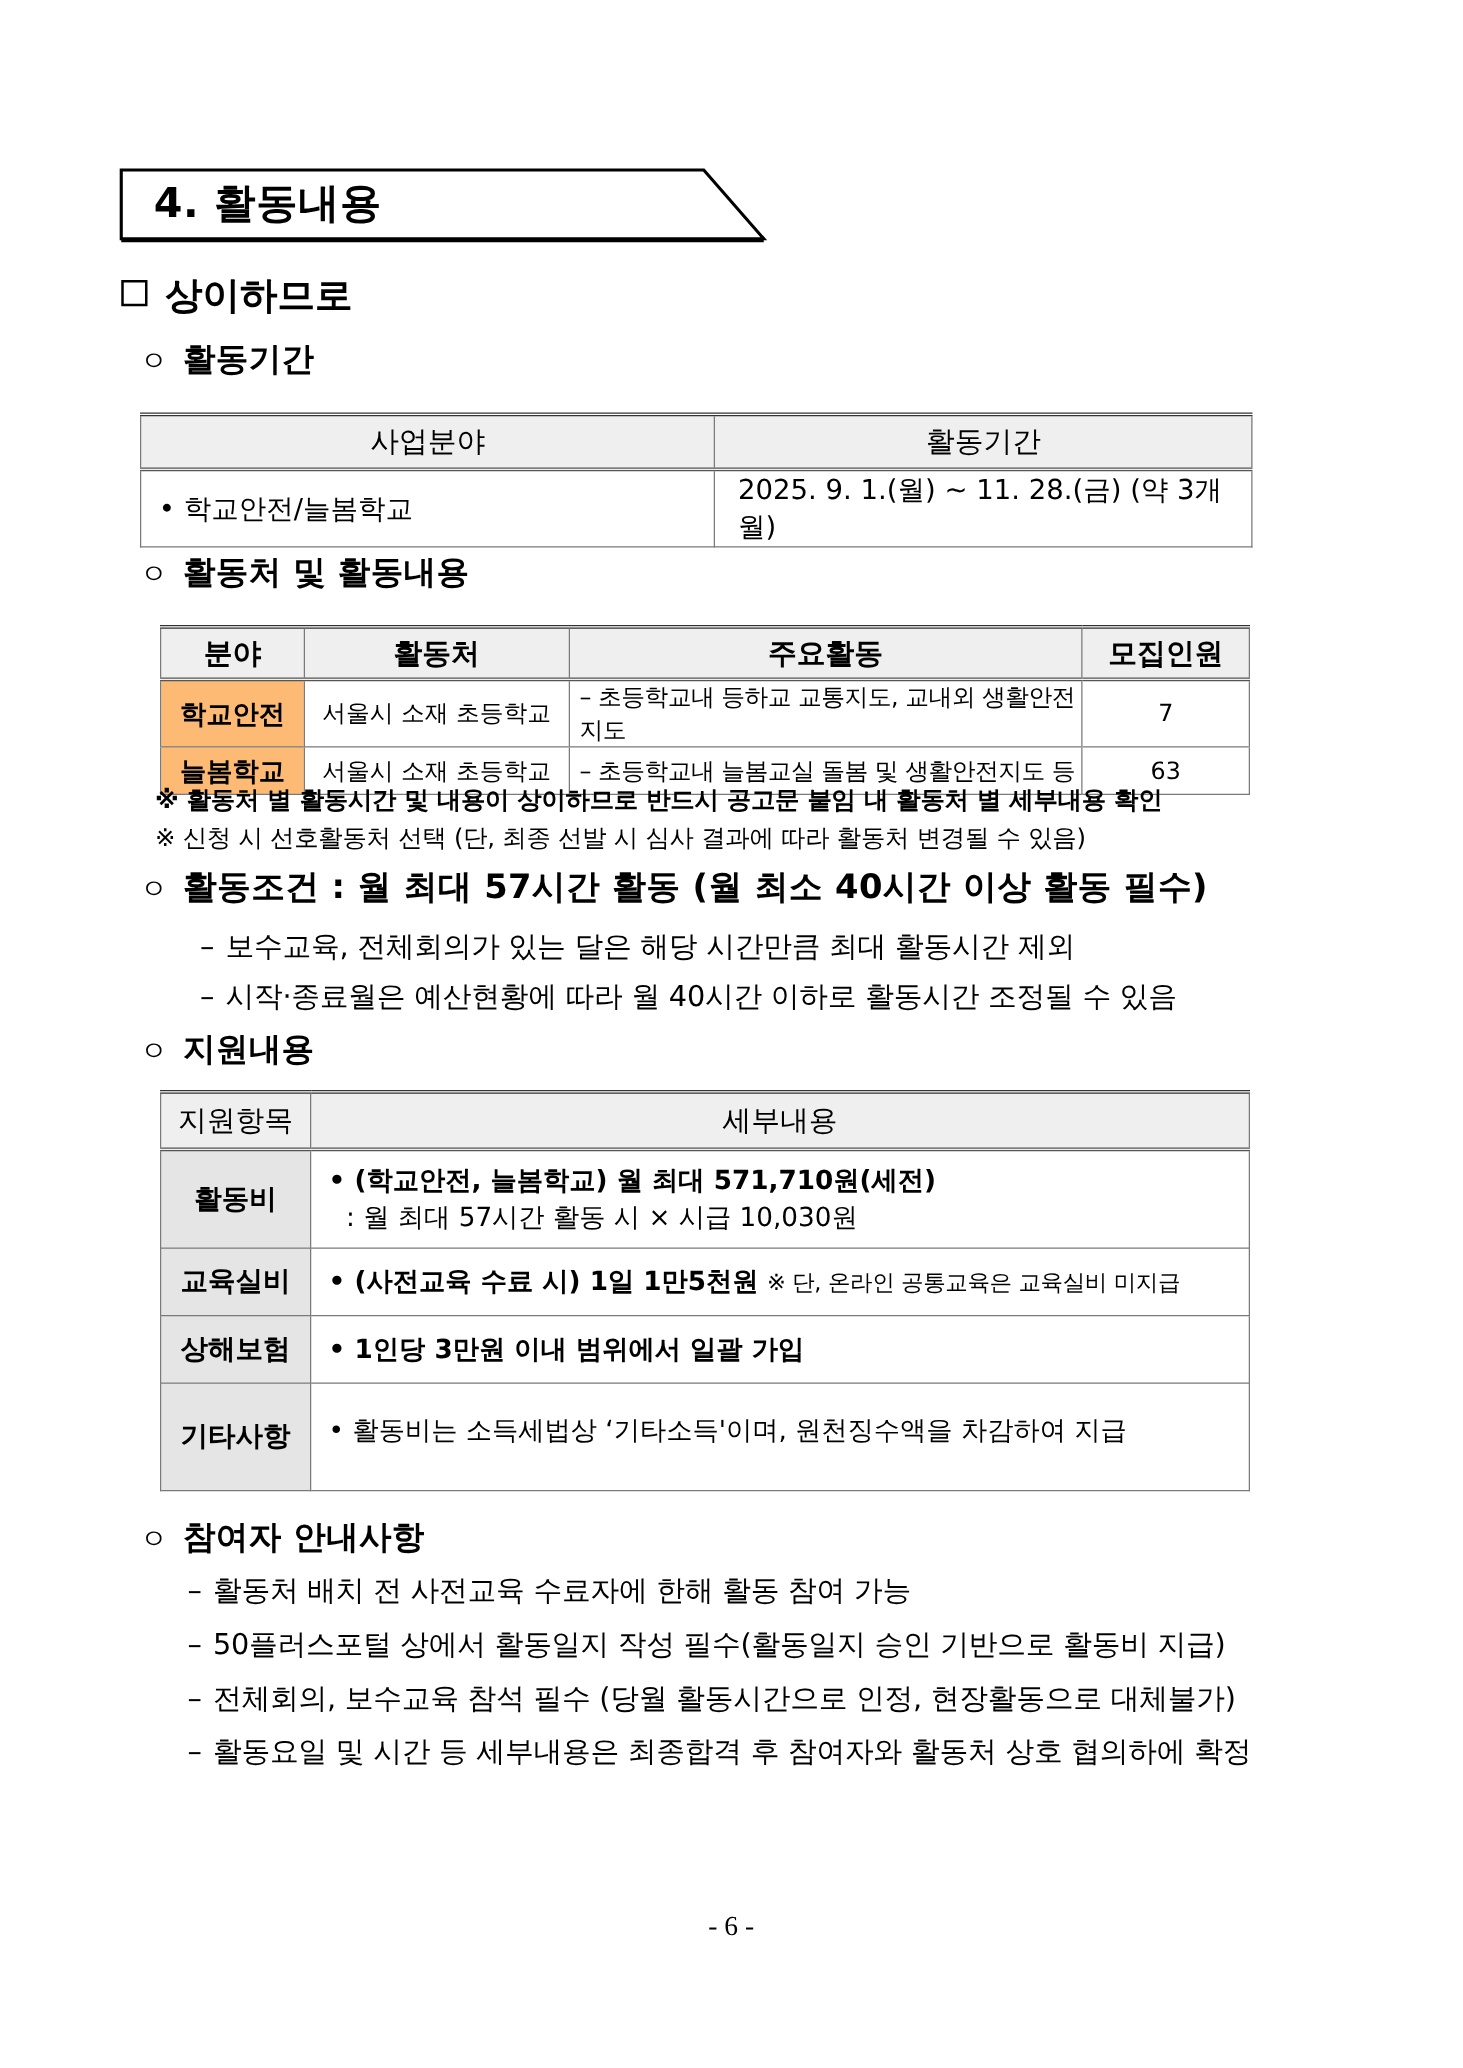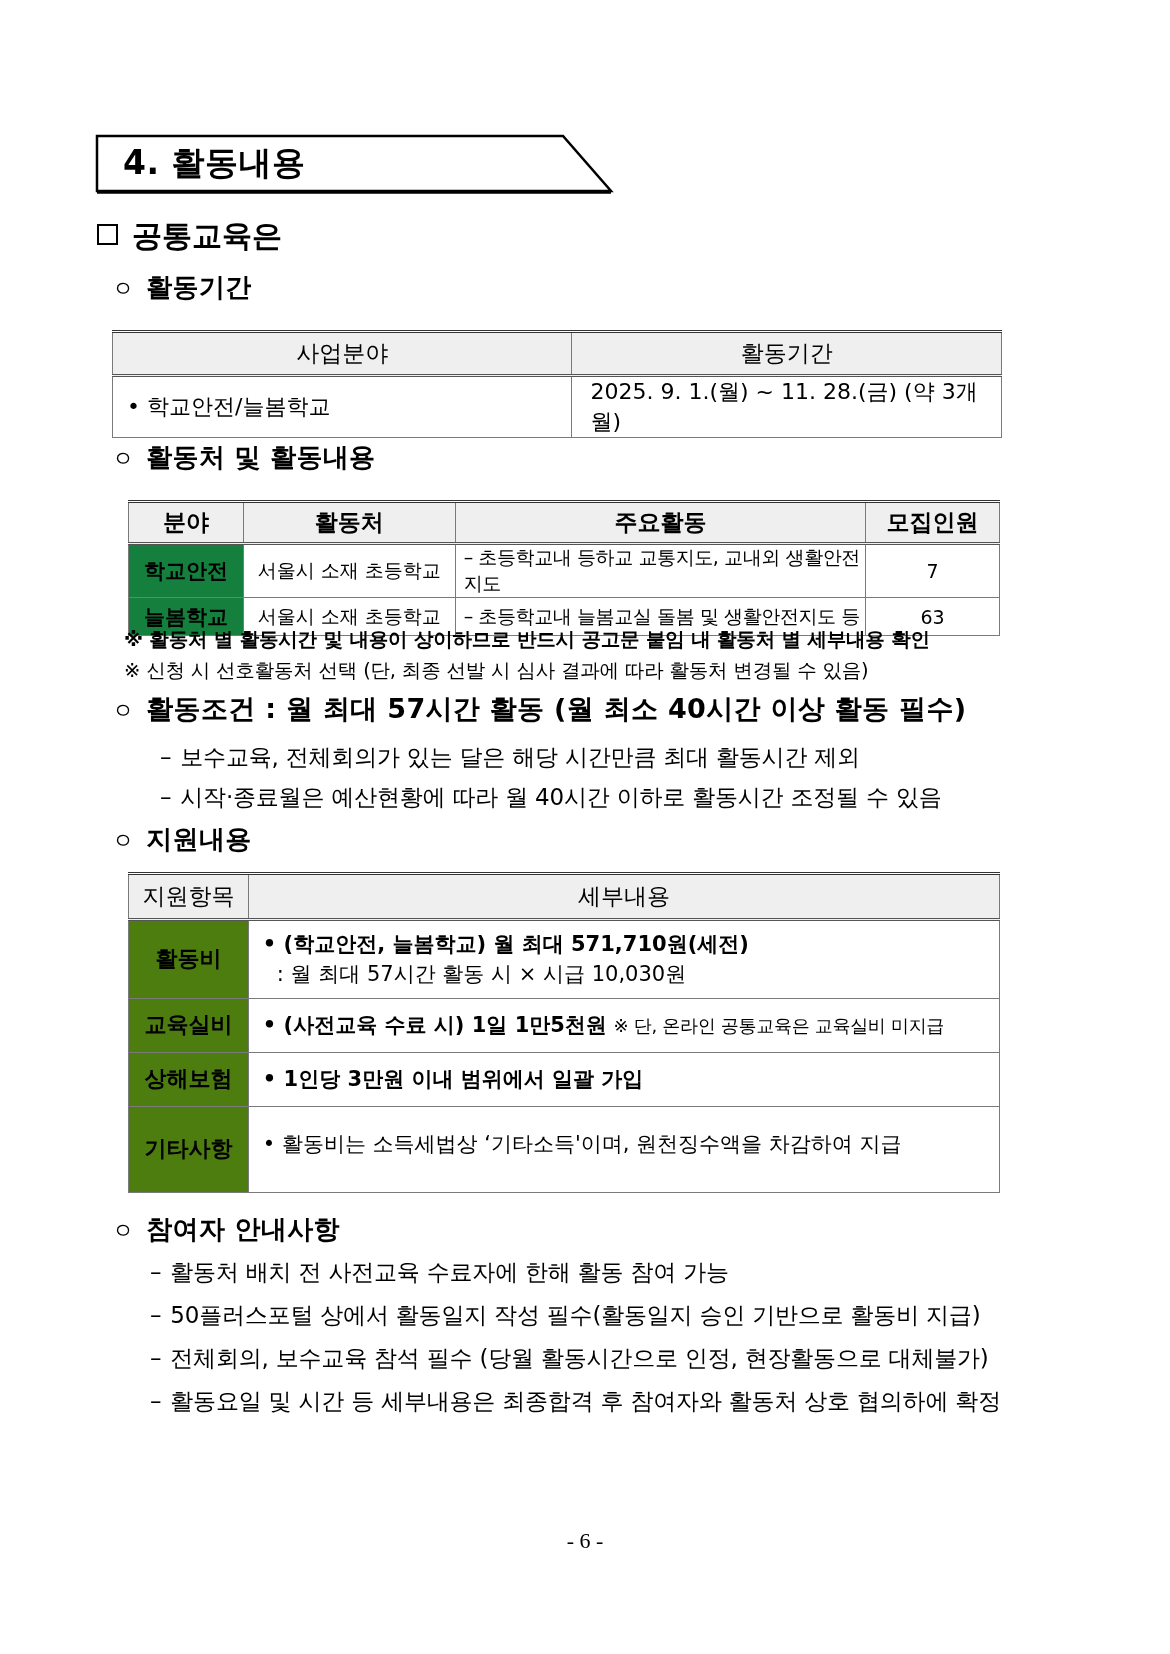--- a/index.html
+++ b/index.html
@@ -128,33 +128,33 @@
   #tbl-period { left: 112px; top: 330px; width: 890px; }
   #tbl-period .hdr-cell { height: 44px; }
   #tbl-period td.body { height: 46px; font-size: 22px; padding-left: 14px; }
   #tbl-period td.body.val { font-size: 22px; padding-left: 18px; }
 
   
   #tbl-place { left: 128px; top: 500px; width: 872px; }
   #tbl-place th { height: 42px; font-weight: bold; }
   #tbl-place td { height: 38px; font-size: 19px; }
   #tbl-place td.field {
-    background: #15803d;
+    background: #fdba74;
     font-weight: bold;
     font-size: 21px;
     text-align: center;
   }
   #tbl-place tr.mid td { border-bottom: 1px dotted #888; }
   #tbl-place td.act { padding-left: 8px; letter-spacing: -0.4px; }
 
   
   #tbl-support { left: 128px; top: 872px; width: 872px; }
   #tbl-support .hdr-cell { height: 46px; }
   #tbl-support td.field {
-    background: #4d7c0f;
+    background: #e5e5e5;
     font-weight: bold;
     font-size: 22px;
     text-align: center;
     width: 120px;
   }
   #tbl-support td.detail {
     padding: 8px 0 8px 14px;
     font-size: 21px;
     line-height: 1.45;
   }
@@ -182,21 +182,21 @@
 
   <div class="banner-wrap">
     <svg class="banner-svg" width="520" height="62" viewBox="0 0 520 62">
       <path d="M2,3 L468,3 L516,58 L2,58 Z" fill="#ffffff" stroke="#000000" stroke-width="2.5"></path>
       <line x1="2" y1="59.5" x2="516" y2="59.5" stroke="#000000" stroke-width="2.5"></line>
     </svg>
     <div class="banner-title">4. 활동내용</div>
   </div>
 
   <div class="h-square" style="left:97px; top:216px;">
-    <span class="box"></span><span>공통교육은</span>
+    <span class="box"></span><span>상이하므로</span>
   </div>
 
   <div class="h-circle" style="left:112px; top:270px;">
     <span class="mark">ㅇ</span><span>활동기간</span>
   </div>
 
   <table id="tbl-period">
     <tbody>
         <tr>
       <th class="hdr-cell tbl-top" style="width:460px;">사업분야</th>

